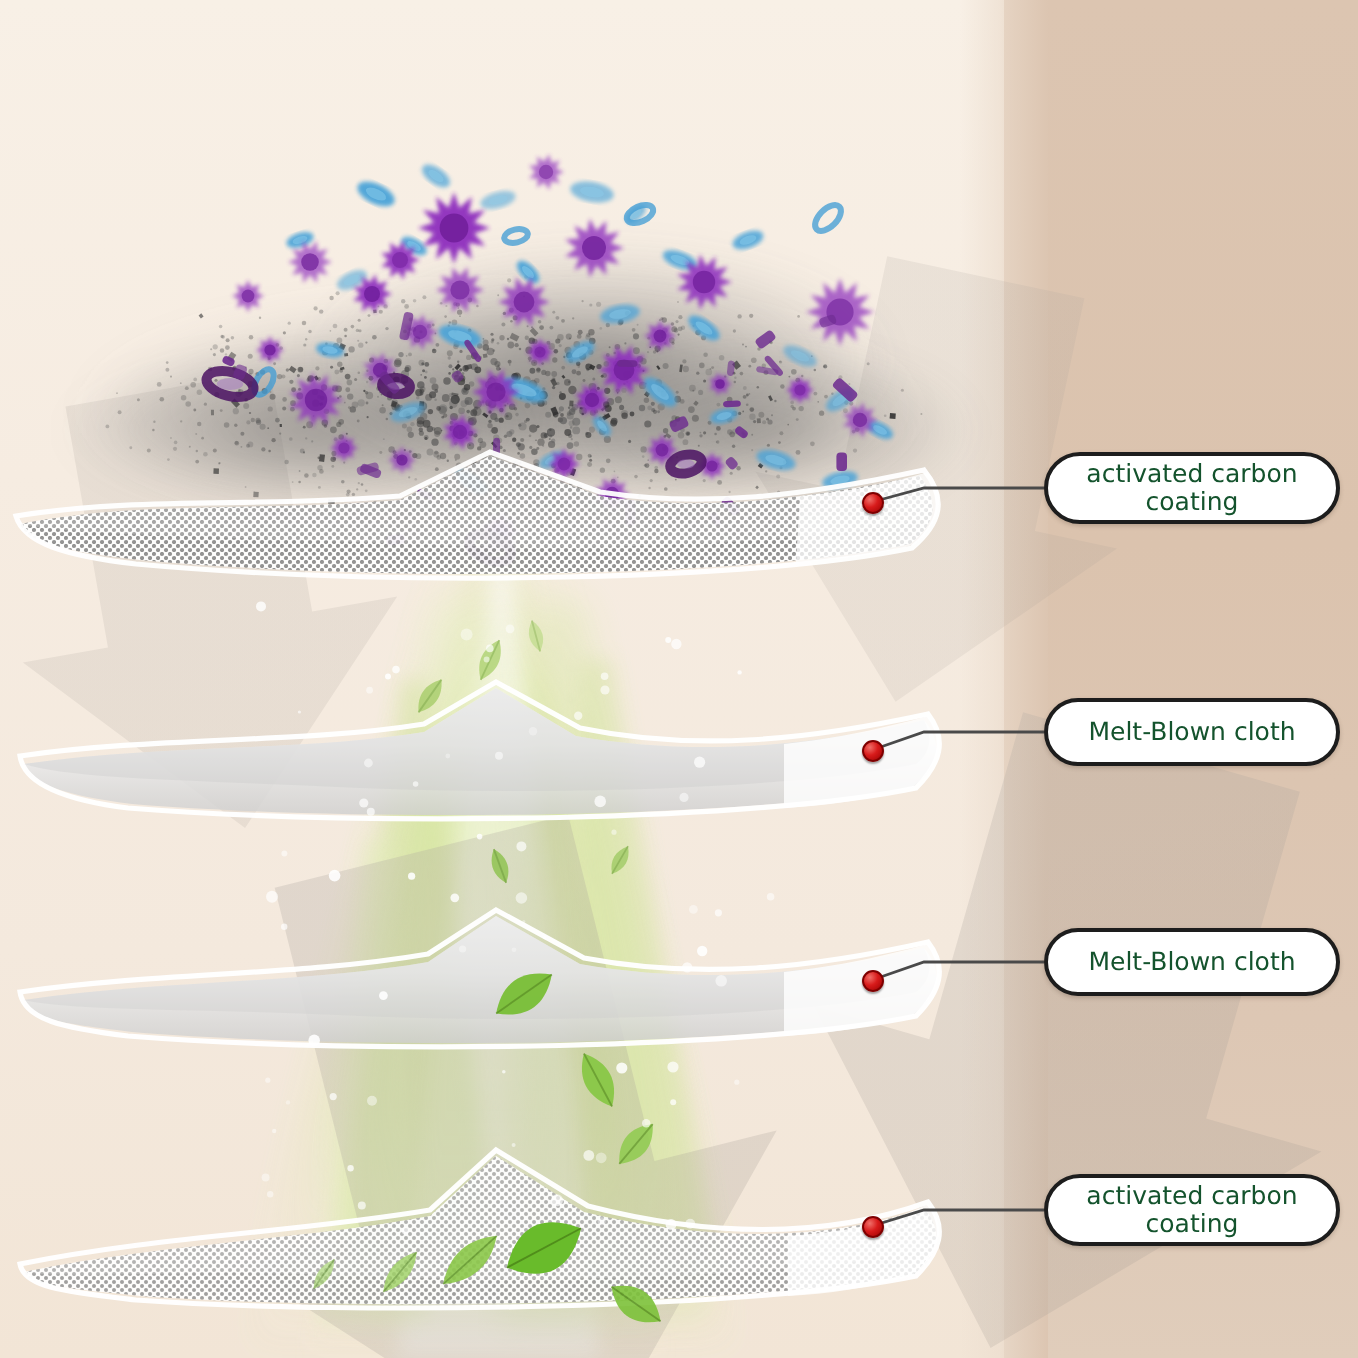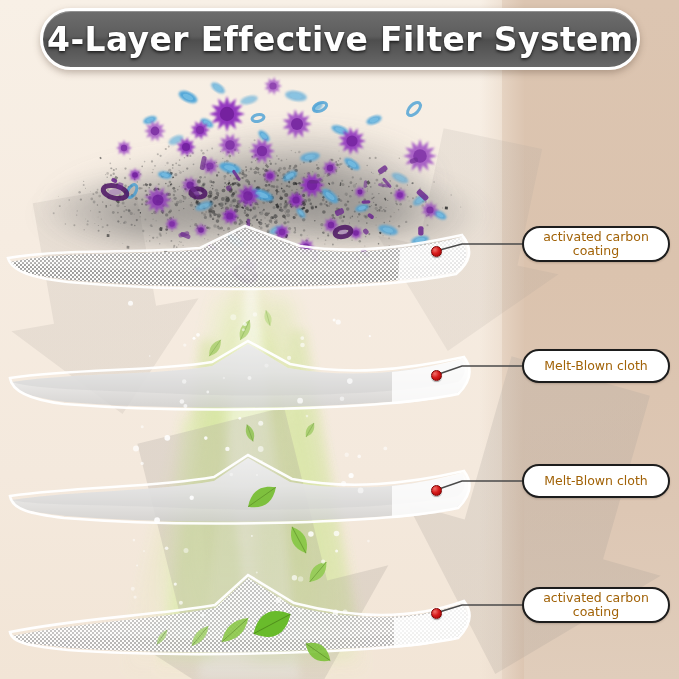--- a/index.html
+++ b/index.html
@@ -47,21 +47,21 @@
 
   
   .callout{
     position:absolute;
     background:#ffffff;
     border:2px solid #1d1d1d;
     border-radius:22px;
     display:flex;align-items:center;justify-content:center;
     text-align:center;
     font-family:"DejaVu Sans", sans-serif;
-    font-size:12.5px;line-height:14px;color:#a16207;
+    font-size:12.5px;line-height:14px;color:#14532d;
     box-shadow:0 1px 2px rgba(80,60,45,.25);
     box-sizing:border-box;
     padding:0 8px;
   }
   .c1{left:522px;top:226px;width:148px;height:36px;}
   .c2{left:522px;top:349px;width:148px;height:34px;}
   .c3{left:522px;top:464px;width:148px;height:34px;}
   .c4{left:522px;top:587px;width:148px;height:36px;}
   .dot{
     position:absolute;width:11px;height:11px;border-radius:50%;
@@ -1538,25 +1538,20 @@
 
       <g id="leaders" stroke="#4a4a4a" stroke-width="1.4" fill="none">
           <path d="M436,251 L462,244 L522,244"></path>
           <path d="M436,375 L462,366 L522,366"></path>
           <path d="M436,490 L462,481 L522,481"></path>
           <path d="M436,613 L462,605 L522,605"></path>
         </g>
     </g>
   </svg>
 
-  <div class="banner-wrap">
-    <div class="banner">
-      <span class="banner-title">4-Layer Effective Filter System</span>
-    </div>
-  </div>
 
   <div class="callout c1">
     <span>
       <span>activated carbon</span><br>
       <span>coating</span>
     </span>
   </div>
   <div class="callout c2">
     <span>Melt-Blown cloth</span>
   </div>

